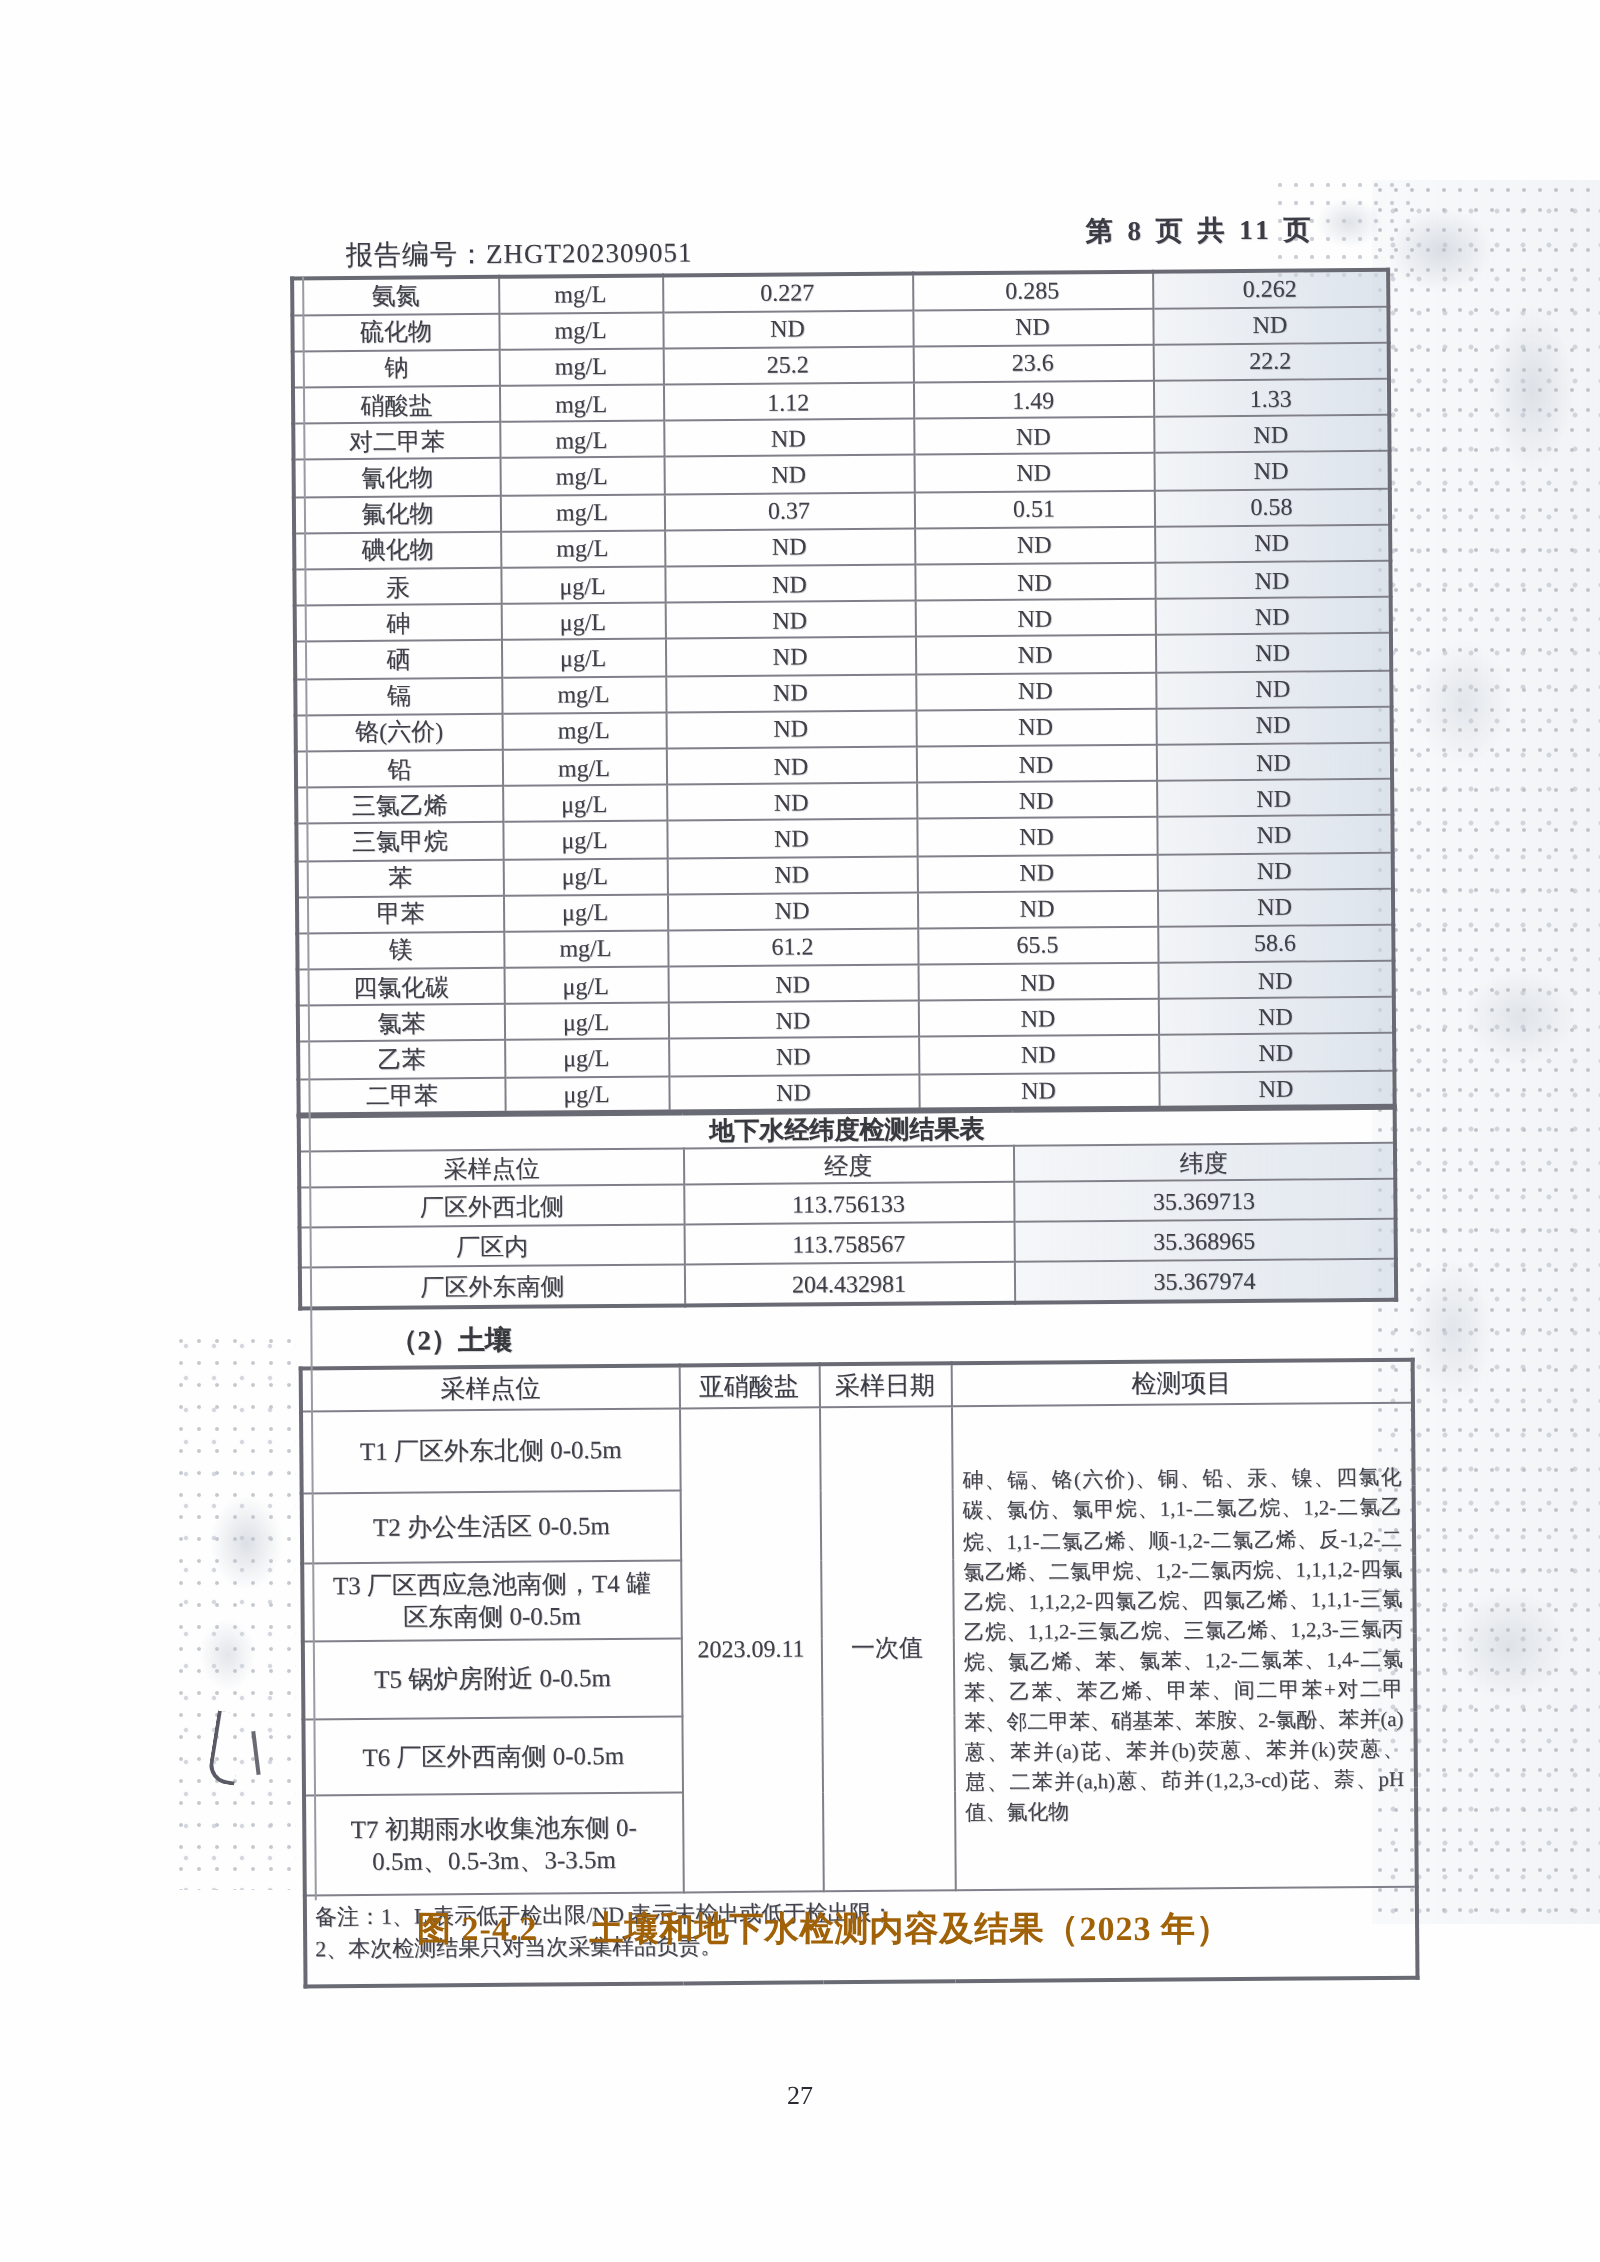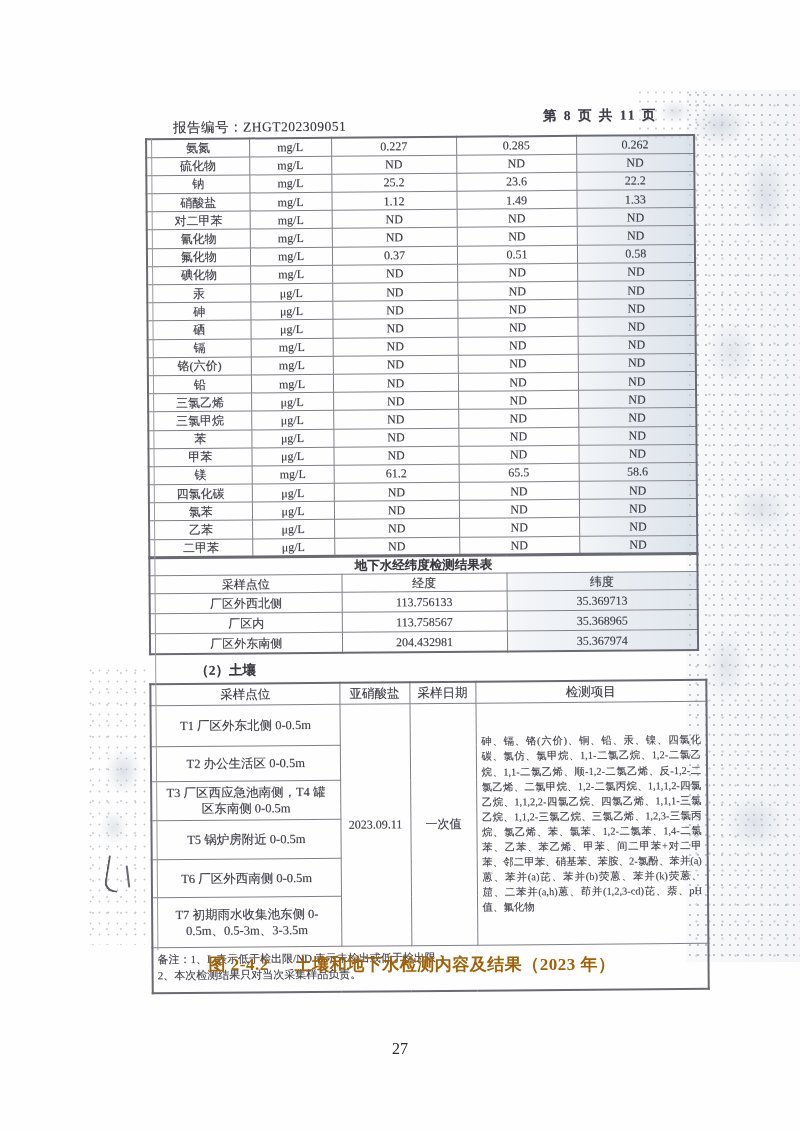--- a/index.html
+++ b/index.html
@@ -91,21 +91,21 @@
   .tbl-soil td.cell-date,.tbl-soil td.cell-freq{font-size:12px;}
   .tbl-soil td.cell-items{font-size:10.4px;line-height:1.45;text-align:justify;padding:3px 5px;color:#44444e;}
   .h36{height:36px;} .h30{height:30px;} .h34{height:34px;} .h33{height:33px;} .h45{height:45px;}
   .notes-cell{text-align:left !important;font-size:11px;line-height:16px;padding:3px 4px;height:38px;vertical-align:top;color:#42424c;}
   
   .caption{
     position:absolute;left:0;top:953px;width:800px;text-align:center;
     font-size:17px;font-weight:bold;color:#a16207;letter-spacing:.5px;padding-left:12px;
   }
   .caption .cap-label{margin-right:26px;}
-  .pagenum{position:absolute;left:0;top:1040px;width:800px;text-align:center;font-size:16px;color:#2a2a32;}
+  .pagenum{position:absolute;left:0;top:1040px;width:800px;text-align:center;font-size:13px;color:#2a2a32;}
 </style>
 </head>
 <body>
 
 <div class="page">
 
   <div class="noise noise-right"></div>
   <div class="noise noise-left"></div>
   <div class="noise noise-topright"></div>
   <div class="scribble">

